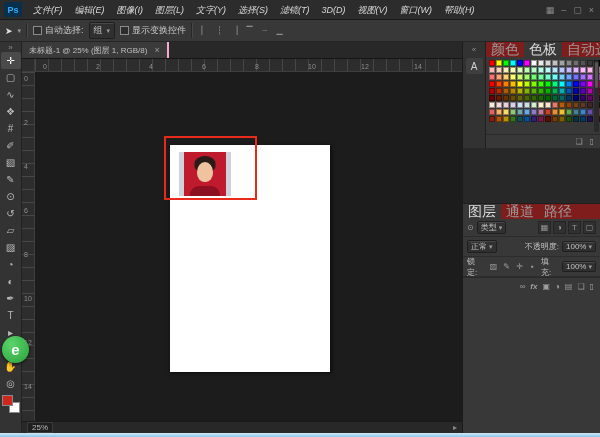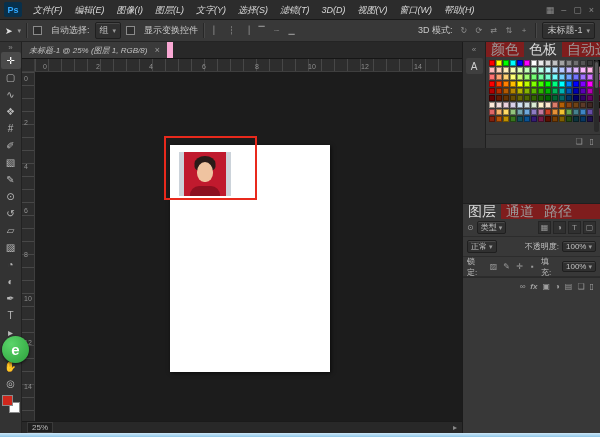--- a/index.html
+++ b/index.html
@@ -12,21 +12,21 @@
   .pslogo { width:18px; height:15px; background:#08304b; color:#31a8ff; font-size:9px; font-weight:bold; display:flex; align-items:center; justify-content:center; border-radius:2px; margin-right:5px; flex:0 0 auto; }
   #menus { display:flex;font-style:italic; }
   .menu-item { color:#d6d6d6; font-size:9px; line-height:20px; padding:0 6px; white-space:nowrap; }
   .appbar { margin-left:auto; display:flex; gap:7px; align-items:center; color:#8a8a8a; font-size:9px; padding-right:2px; }
 
   
   .optionsbar { height:22px; background:#383838; border-bottom:1px solid #242424; display:flex; align-items:center; padding:0 5px; gap:5px; color:#c8c8c8; font-size:9px; flex:0 0 auto; white-space:nowrap; }
   .sep { width:0; height:15px; border-left:1px solid #272727; border-right:1px solid #474747; }
   .toolpreset { color:#e0e0e0; font-size:9px; }
   .caret { font-size:7px; color:#9a9a9a; }
-  .chk { display:flex; align-items:center; gap:9px; }
+  .chk { display:flex; align-items:center; gap:3px; }
   .chkbox { width:9px; height:9px; border:1px solid #8a8a8a; background:#2d2d2d; display:inline-block; }
   .dropdown { display:flex; align-items:center; gap:4px; background:#303030; border:1px solid #1f1f1f; padding:1px 4px; border-radius:2px; box-shadow:inset 0 1px 0 #474747; }
   .icongroup { display:flex; gap:2px; }
   .icongroup span { width:13px; height:14px; display:flex; align-items:center; justify-content:center; color:#8f8f8f; font-size:8px; }
   .opt-right { margin-left:auto; display:flex; align-items:center; gap:5px; }
 
   
   .main { flex:1 1 auto; display:flex; min-height:0; }
 
   
@@ -34,21 +34,21 @@
   .tb-head { color:#8e8e8e; font-size:8px; height:9px; line-height:9px; }
   .tool { width:20px; height:17px; display:flex; align-items:center; justify-content:center; color:#b8b8b8; font-size:10px; }
   .tool.active { background:#4a4a4a; color:#fff; border-radius:2px; }
   .colorchips { position:relative; width:18px; height:18px; margin-top:3px; }
   .bgchip { position:absolute; right:0; bottom:0; width:11px; height:11px; background:#fff; border:1px solid #8a8a8a; }
   .fgchip { position:absolute; left:0; top:0; width:11px; height:11px; background:#cf271c; border:1px solid #8a8a8a; }
 
   
   .docarea { flex:1 1 auto; display:flex; flex-direction:column; min-width:0; background:#1d1d1d; }
   .doctabs { height:17px; background:#282828; border-bottom:1px solid #161616; display:flex; flex:0 0 auto; }
-  .doctab { background:#3a3a3a; color:#c0c0c0; font-size:8px; display:flex; align-items:center; gap:7px; padding:0 7px; border-right:6px solid #f9a8d4;font-style:italic; }
+  .doctab { background:#3a3a3a; color:#c0c0c0; font-size:8px; display:flex; align-items:center; gap:7px; padding:0 7px; border-right:2px solid #f9a8d4; }
   .tabclose { color:#9a9a9a; font-size:9px; }
   .rulerwrap { flex:1 1 auto; position:relative; overflow:hidden; }
   .corner { position:absolute; left:0; top:0; width:13px; height:13px; background:#2d2d2d; border-right:1px solid #3e3e3e; border-bottom:1px solid #3e3e3e; z-index:3; }
   .ruler-h { position:absolute; left:13px; right:0; top:0; height:13px; background:#2d2d2d; border-bottom:1px solid #3e3e3e; z-index:2;
              background-image:repeating-linear-gradient(90deg,#474747 0 1px,transparent 1px 13px); }
   .ruler-h .rlabel { position:absolute; bottom:1px; color:#8f8f8f; font-size:7px; }
   .ruler-v { position:absolute; left:0; top:13px; bottom:0; width:13px; background:#2d2d2d; border-right:1px solid #3e3e3e; z-index:2;
              background-image:repeating-linear-gradient(180deg,#474747 0 1px,transparent 1px 13px); }
   .ruler-v .rlabel { position:absolute; left:2px; color:#8f8f8f; font-size:7px; }
   .canvas { position:absolute; left:13px; top:13px; right:0; bottom:0; background:#1c1c1c; }
@@ -156,35 +156,20 @@
     </label>
     <span class="sep"></span>
     <div class="icongroup" id="alignIcons">
         <span>▏</span>
         <span>┆</span>
         <span>▕</span>
         <span>▔</span>
         <span>┈</span>
         <span>▁</span>
       </div>
-    <div class="opt-right">
-      <span>3D 模式:</span>
-      <div class="icongroup" id="mode3dIcons">
-          <span>↻</span>
-          <span>⟳</span>
-          <span>⇄</span>
-          <span>⇅</span>
-          <span>+</span>
-        </div>
-      <span class="sep"></span>
-      <div class="dropdown">
-        <span>未标题-1</span>
-        <span class="caret">▾</span>
-      </div>
-    </div>
   </div>
 
   <div class="main">
 
     <div class="toolbar">
       <div class="tb-head">»</div>
       <div id="tools">
           <div class="tool active">✛</div>
           <div class="tool">▢</div>
           <div class="tool">∿</div>

